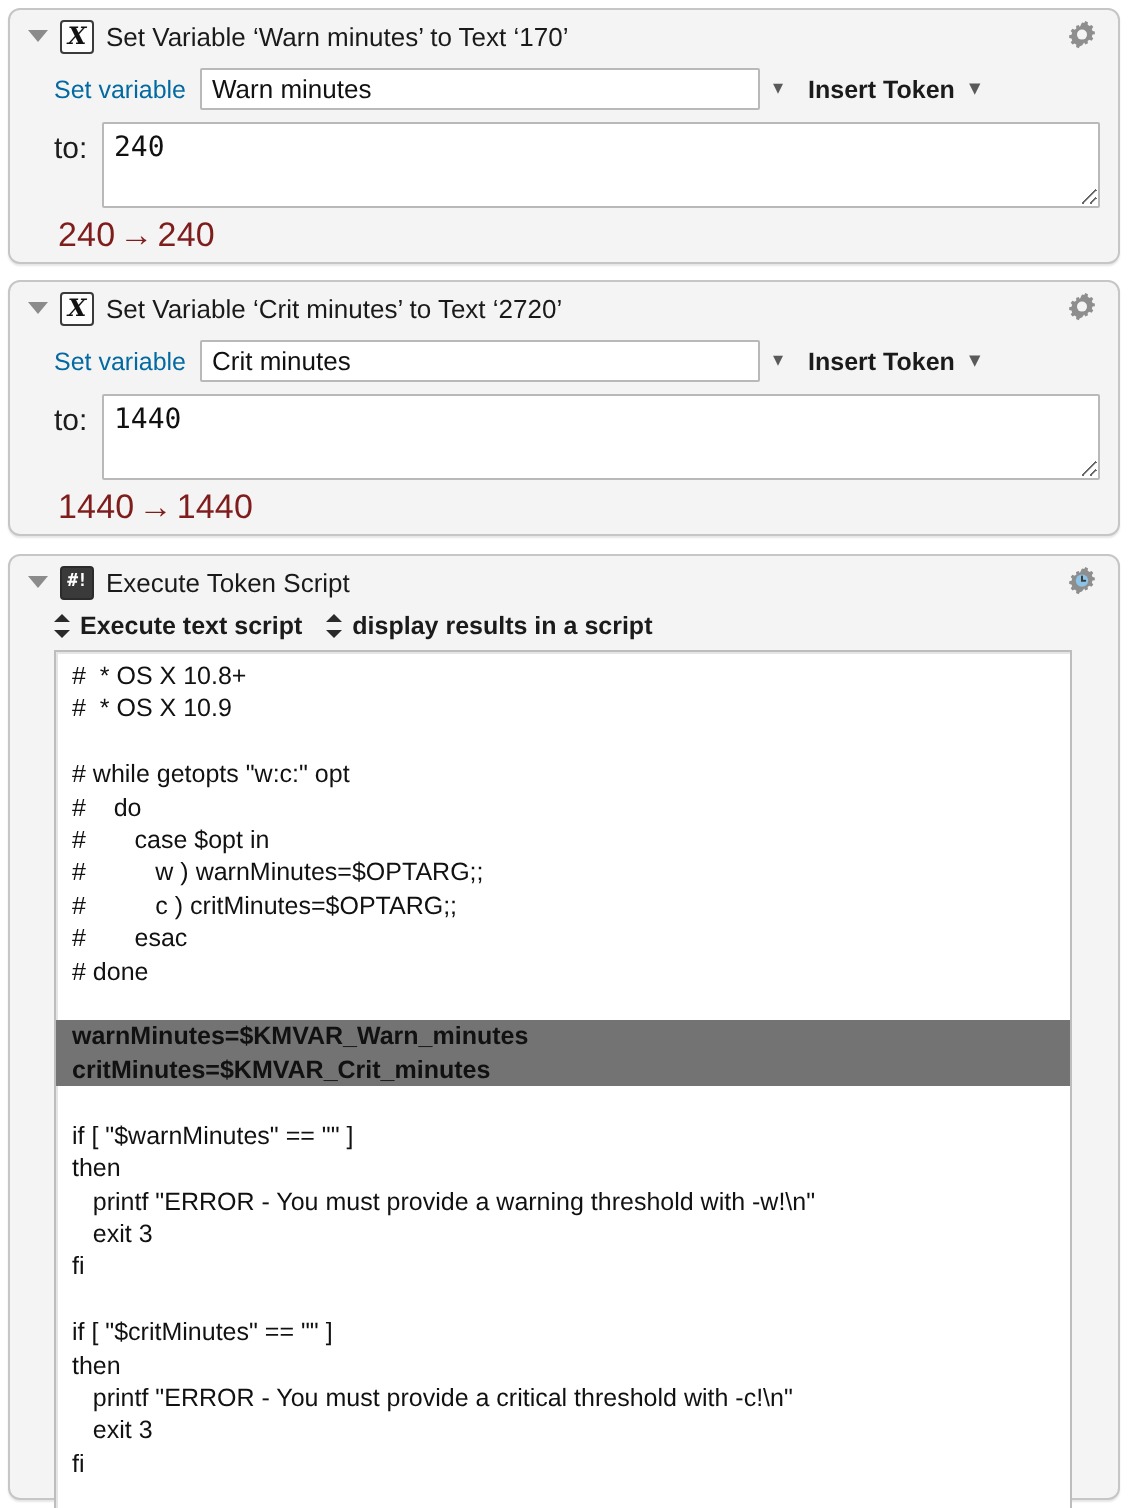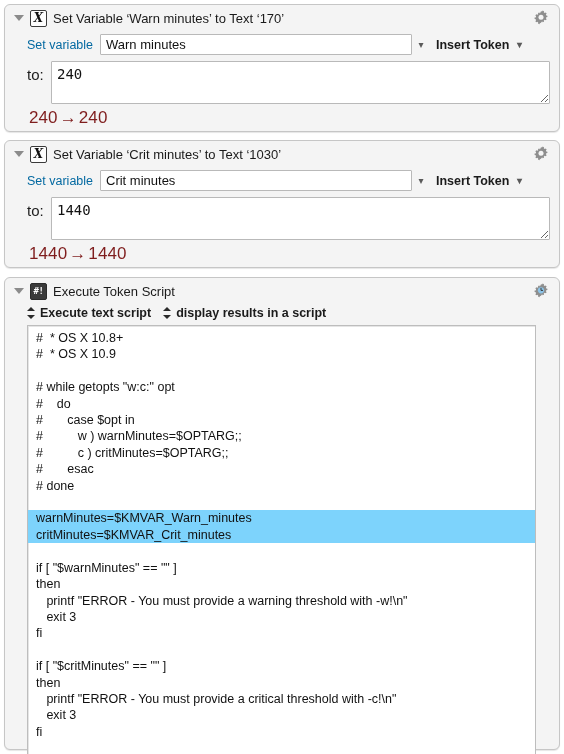--- a/index.html
+++ b/index.html
@@ -114,21 +114,21 @@
     background: #ffffff;
     border: 1px solid #b9b9b9;
     border-radius: 1px;
     font-size: 13px;
     color: #111;
     padding: 2px 4px 3px 5px;
     outline: none;
   }
   .tf-var {
     height: 21px;
-    width: 312px;
+    width: 280px;
     margin-left: 7px;
     line-height: 15px;
   }
   .chev {
     width: 14px;
     text-align: center;
     color: #5a5a5a;
     font-size: 10px;
     line-height: 10px;
     flex: 0 0 auto;
@@ -212,21 +212,21 @@
   }
   .code {
     margin: 0;
     font-family: "Liberation Sans", sans-serif;
     font-size: 12.5px;
     line-height: 16.4px;
     color: #111111;
     white-space: pre;
   }
   .code-line { padding-left: 8px; }
-  .code-line.sel { background: #7dd3fc; }
+  .code-line.sel { background: #737373; font-weight: bold; }
   .code-line.blank { color: transparent; }
 </style>
 </head>
 <body>
 
 <div class="canvas">
 
   <div class="action" id="act1" style="top:4px;height:128px;">
     <div class="action-hd">
       <span class="disclosure">
@@ -260,21 +260,21 @@
       <span>240</span><span class="arw">→</span><span>240</span>
     </div>
   </div>
 
   <div class="action" id="act2" style="top:140px;height:128px;">
     <div class="action-hd">
       <span class="disclosure">
           <i></i>
         </span>
       <span class="act-icon icon-var">X</span>
-      <span class="act-title">Set Variable ‘Crit minutes’ to Text ‘1030’</span>
+      <span class="act-title">Set Variable ‘Crit minutes’ to Text ‘2720’</span>
       <span class="gear-btn">
         <svg width="20" height="20" viewBox="0 0 20 20" aria-hidden="true">
           <g fill="#8e8e8e">
             <path d="M10 2.2l1.1.35.55-1 1.35.6-.2 1.15 .9.65 1.05-.5.9 1.1-.75.9.35 1.05 1.15.2v1.4l-1.15.2-.35 1.05.75.9-.9 1.1-1.05-.5-.9.65.2 1.15-1.35.6-.55-1L10 13.8l-1.1.35-.55 1-1.35-.6.2-1.15-.9-.65-1.05.5-.9-1.1.75-.9L4.75 10.2 3.6 10V8.6l1.15-.2L5.1 7.35l-.75-.9.9-1.1 1.05.5.9-.65-.2-1.15 1.35-.6.55 1L10 2.2z"></path>
           </g>
           <circle cx="10" cy="8.3" r="2.5" fill="#f4f4f4"></circle>
         </svg>
       </span>
     </div>
     <div class="row" style="margin-top:3px;">

